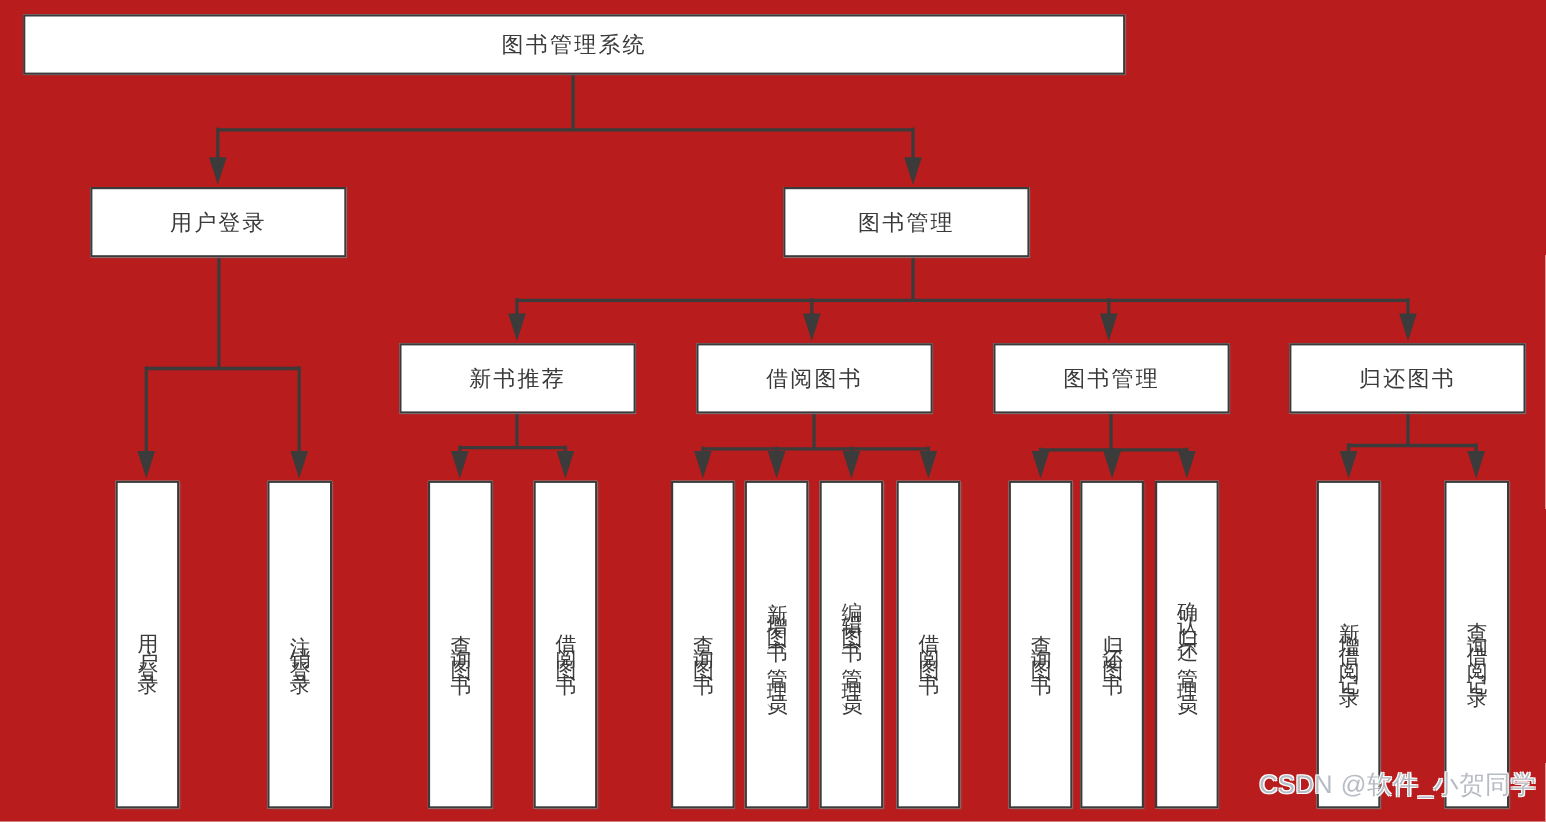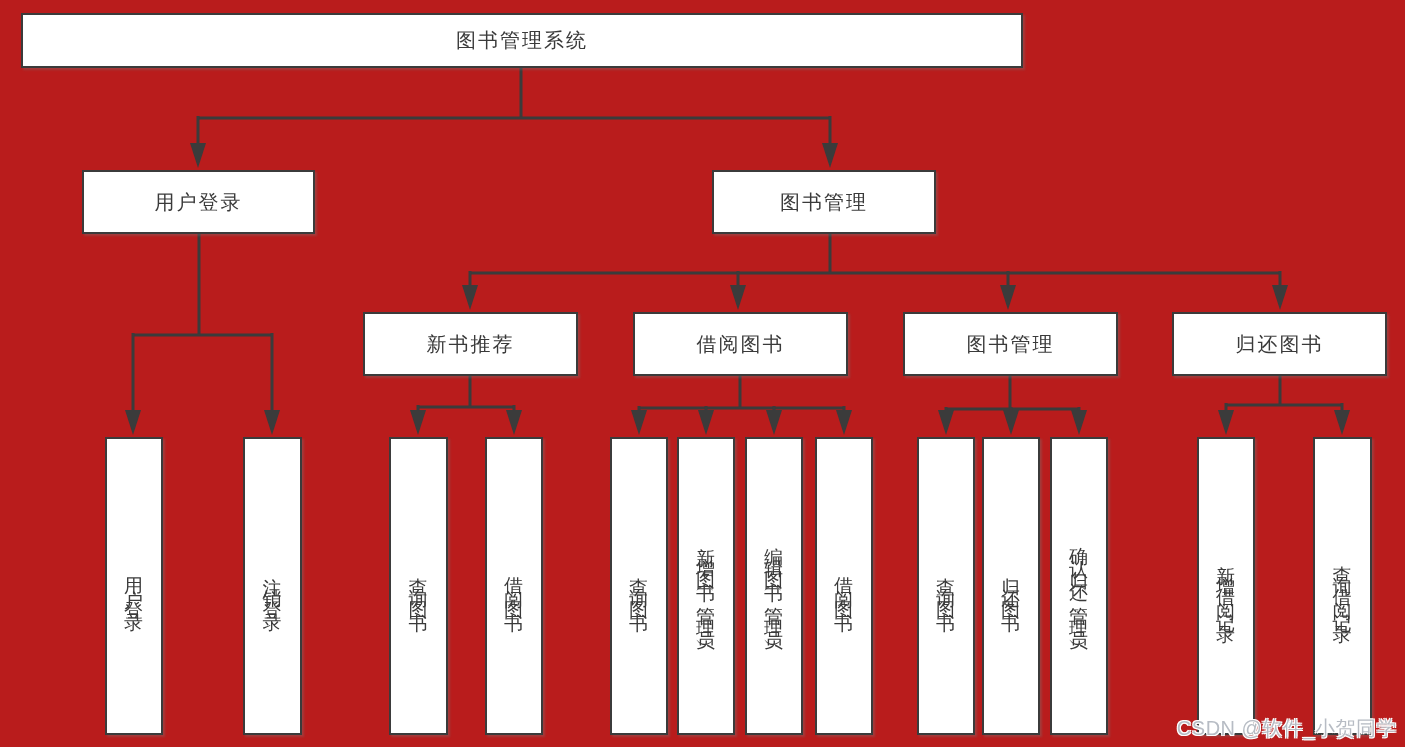--- a/index.html
+++ b/index.html
@@ -62,22 +62,22 @@
   .lf-7  { left: 745px; }
   .lf-8  { left: 815px; }
   .lf-9  { left: 917px; }
   .lf-10 { left: 982px; }
   .lf-11 { left: 1050px; }
   .lf-12 { left: 1197px; }
   .lf-13 { left: 1313px; width: 59px; }
   .watermark {
     position: absolute;
     right: 8px;
-    top: 715px;
-    font-size: 20px;
+    top: 698px;
+    font-size: 23px;
     letter-spacing: 0.5px;
     color: #b7bcc4;
     text-shadow: 1px 1px 0 #ffffff, -1px -1px 0 #ffffff, 1px -1px 0 #ffffff, -1px 1px 0 #ffffff;
     white-space: nowrap;
     z-index: 10;
   }
 </style>
 </head>
 <body>
 

